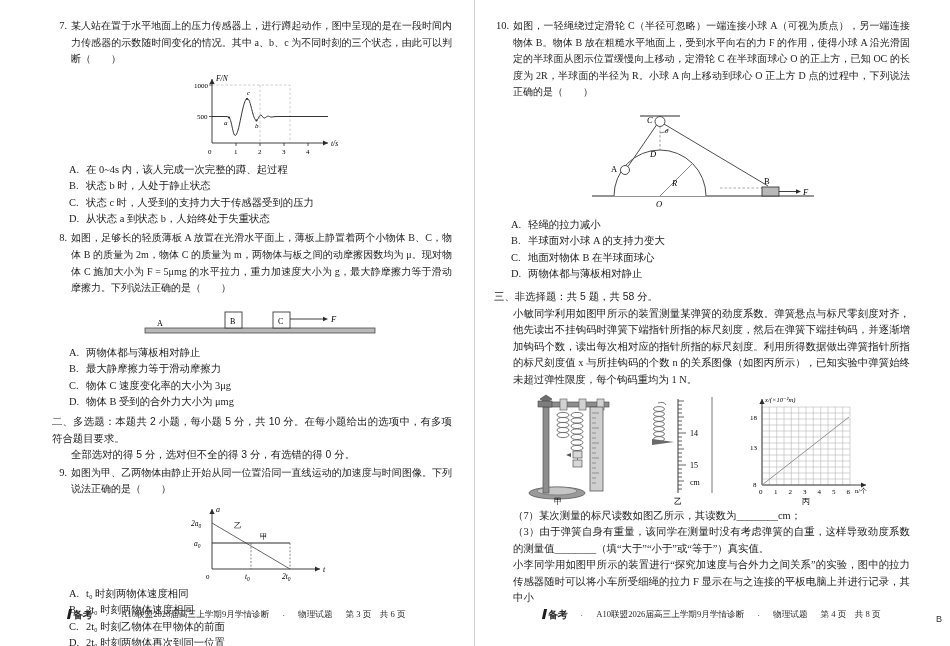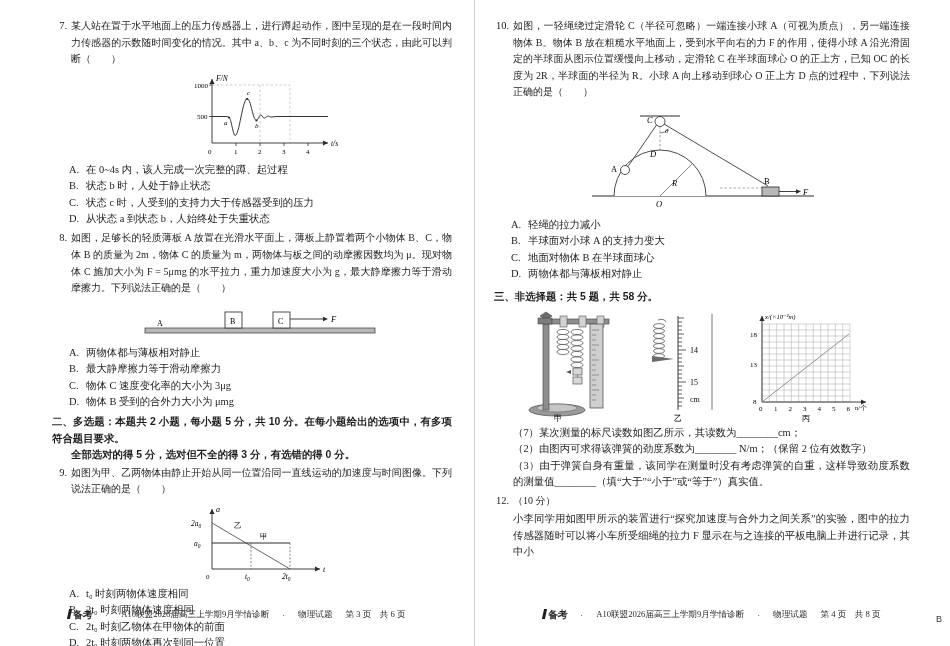--- a/index.html
+++ b/index.html
@@ -83,21 +83,21 @@
     margin: 2px 0 0 0;
     padding: 0;
     list-style: none;
   }
   .opt-2col .opt {
     width: 47%;
     box-sizing: border-box;
   }
   .section-head {
     font-family: "Liberation Sans", "DejaVu Sans", sans-serif;
-    font-weight: bold;
+    font-weight: normal;
     font-size: 10.4px;
     line-height: 16.4px;
     margin: 4px 0 1px 0;
     text-align: justify;
   }
   .section-head .indent2 { display: block; text-indent: 19px; }
   .subq {
     font-size: 10.4px;
     line-height: 16.4px;
     margin-left: 19px;
@@ -409,20 +409,21 @@
       <li class="opt">
         <span class="opt-letter">D.</span>
         <span>两物体都与薄板相对静止</span>
       </li>
     </ul>
 
     <div class="section-head" style="margin-top:6px">
       <span>三、非选择题：</span><span>共 5 题，共 58 分。</span>
     </div>
 
+    <div class="subq" style="text-indent:0">小敏同学利用如图甲所示的装置测量某弹簧的劲度系数。弹簧悬点与标尺零刻度对齐，他先读出不挂钩码时弹簧下端指针所指的标尺刻度，然后在弹簧下端挂钩码，并逐渐增加钩码个数，读出每次相对应的指针所指的标尺刻度。利用所得数据做出弹簧指针所指的标尺刻度值 x 与所挂钩码的个数 n 的关系图像（如图丙所示），已知实验中弹簧始终未超过弹性限度，每个钩码重均为 1 N。</div>
 
     <div class="fig" style="gap:24px; align-items:flex-end; margin-top:5px">
 
       <svg width="96" height="112" viewBox="0 0 96 112">
 
         <ellipse cx="33" cy="100" rx="28" ry="6" fill="#9a9a9a" stroke="#555" stroke-width="0.8"></ellipse>
         <ellipse cx="33" cy="98" rx="20" ry="4" fill="#c6c6c6" stroke="#666" stroke-width="0.6"></ellipse>
 
         <rect x="19" y="12" width="6" height="88" fill="#8d8d8d" stroke="#555" stroke-width="0.7"></rect>
 
@@ -577,27 +578,22 @@
         <text x="77.5" y="101" font-size="7">4</text>
         <text x="92" y="101" font-size="7">5</text>
         <text x="106.5" y="101" font-size="7">6</text>
 
         <line x1="22" y1="92" x2="109" y2="24" stroke="#8a8a8a" stroke-width="0.9"></line>
         <text x="62" y="111" font-size="8">丙</text>
       </svg>
     </div>
 
     <div class="subq">（7）某次测量的标尺读数如图乙所示，其读数为________cm；</div>
-    <div class="subq">（2）由图丙可求得该弹簧的劲度系数为________ N/m；（保留 2 位有效数字）</div>
     <div class="subq">（3）由于弹簧自身有重量，该同学在测量时没有考虑弹簧的自重，这样导致劲度系数的测量值________（填“大于”“小于”或“等于”）真实值。</div>
 
-    <div class="q" style="margin-top:2px">
-      <div class="q-num">12.</div>
-      <div class="q-body">（10 分）</div>
-    </div>
     <div class="subq" style="text-indent:0">小李同学用如图甲所示的装置进行“探究加速度与合外力之间关系”的实验，图中的拉力传感器随时可以将小车所受细绳的拉力 F 显示在与之连接的平板电脑上并进行记录，其中小</div>
 
     <div class="footer">
       <span class="footer-logo"><span class="bar"></span><span>备考</span></span>
       <span>·</span>
       <span>A10联盟2026届高三上学期9月学情诊断</span>
       <span>·</span>
       <span>物理试题</span>
       <span>第 4 页　共 8 页</span>
     </div>

